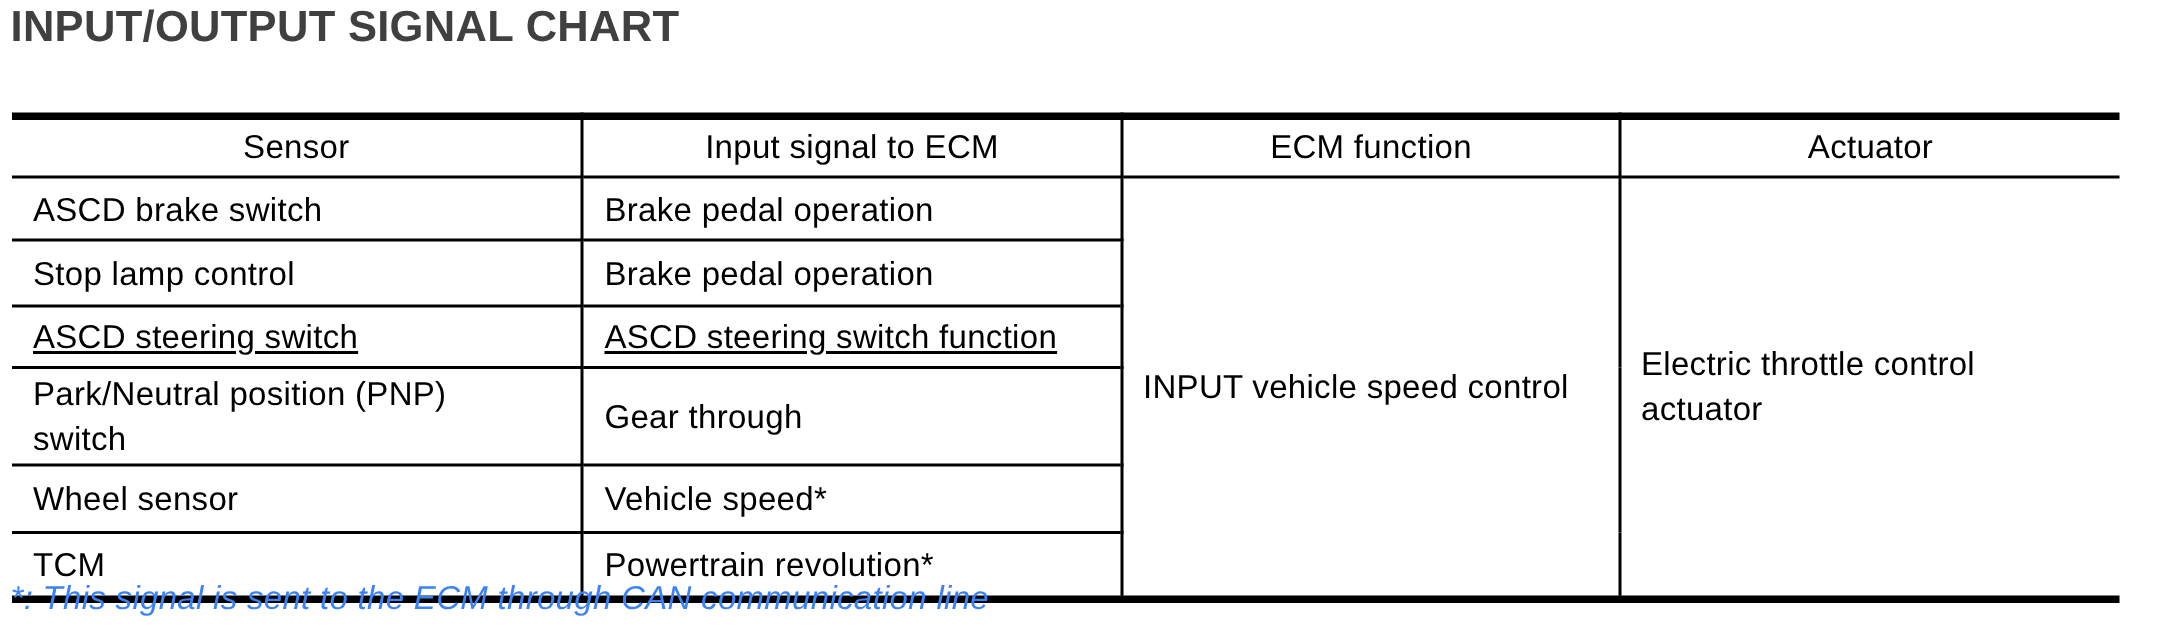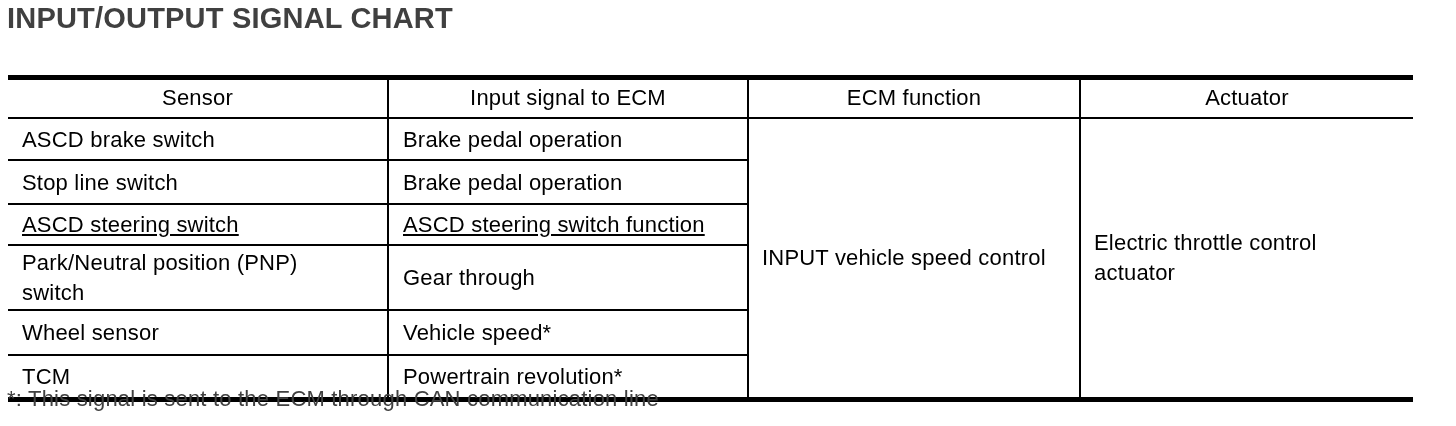--- a/index.html
+++ b/index.html
@@ -64,21 +64,22 @@
   tr.r5 { height: 45px; }
   tr.r6 { height: 45px; }
   td.merged { padding: 2px 10px 2px 13px; }
   .footnote {
     position: absolute;
     left: 7px;
     top: 386px;
     font-size: 22px;
     letter-spacing: 0.2px;
     white-space: nowrap;
-    color: #404040;
+    color: #3b82f6;
+    font-style: italic;
   }
 </style>
 </head>
 <body>
 
 <h1 class="page-title">INPUT/OUTPUT SIGNAL CHART</h1>
 
 <table class="signal-table">
   <colgroup>
     <col class="c1">
@@ -95,21 +96,21 @@
     </tr>
   </thead>
   <tbody>
     <tr class="r1">
       <td>ASCD brake switch</td>
       <td>Brake pedal operation</td>
       <td class="merged" rowspan="6">INPUT vehicle speed control</td>
       <td class="merged" rowspan="6">Electric throttle control actuator</td>
     </tr>
     <tr class="r2">
-      <td>Stop line switch</td>
+      <td>Stop lamp control</td>
       <td>Brake pedal operation</td>
     </tr>
     <tr class="r3">
       <td>ASCD steering switch</td>
       <td>ASCD steering switch function</td>
     </tr>
     <tr class="r4">
       <td>Park/Neutral position (PNP) switch</td>
       <td>Gear through</td>
     </tr>

